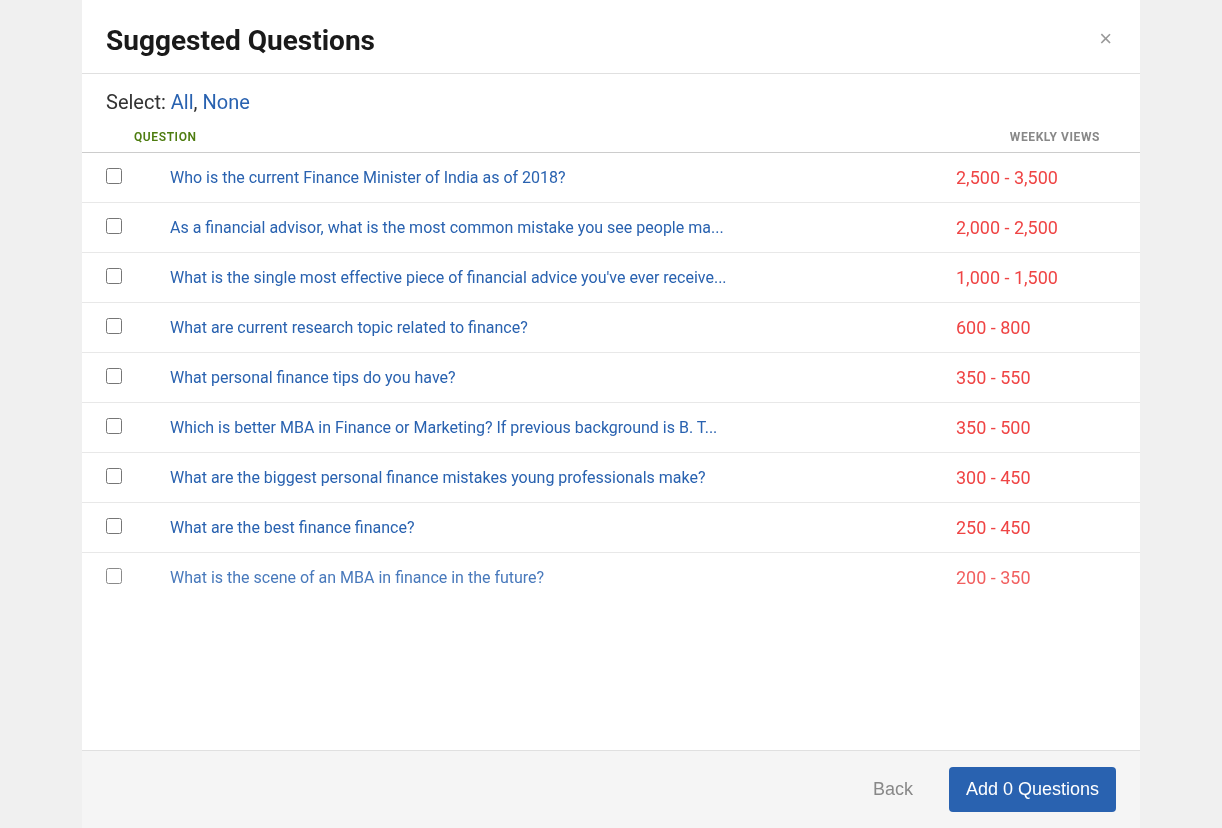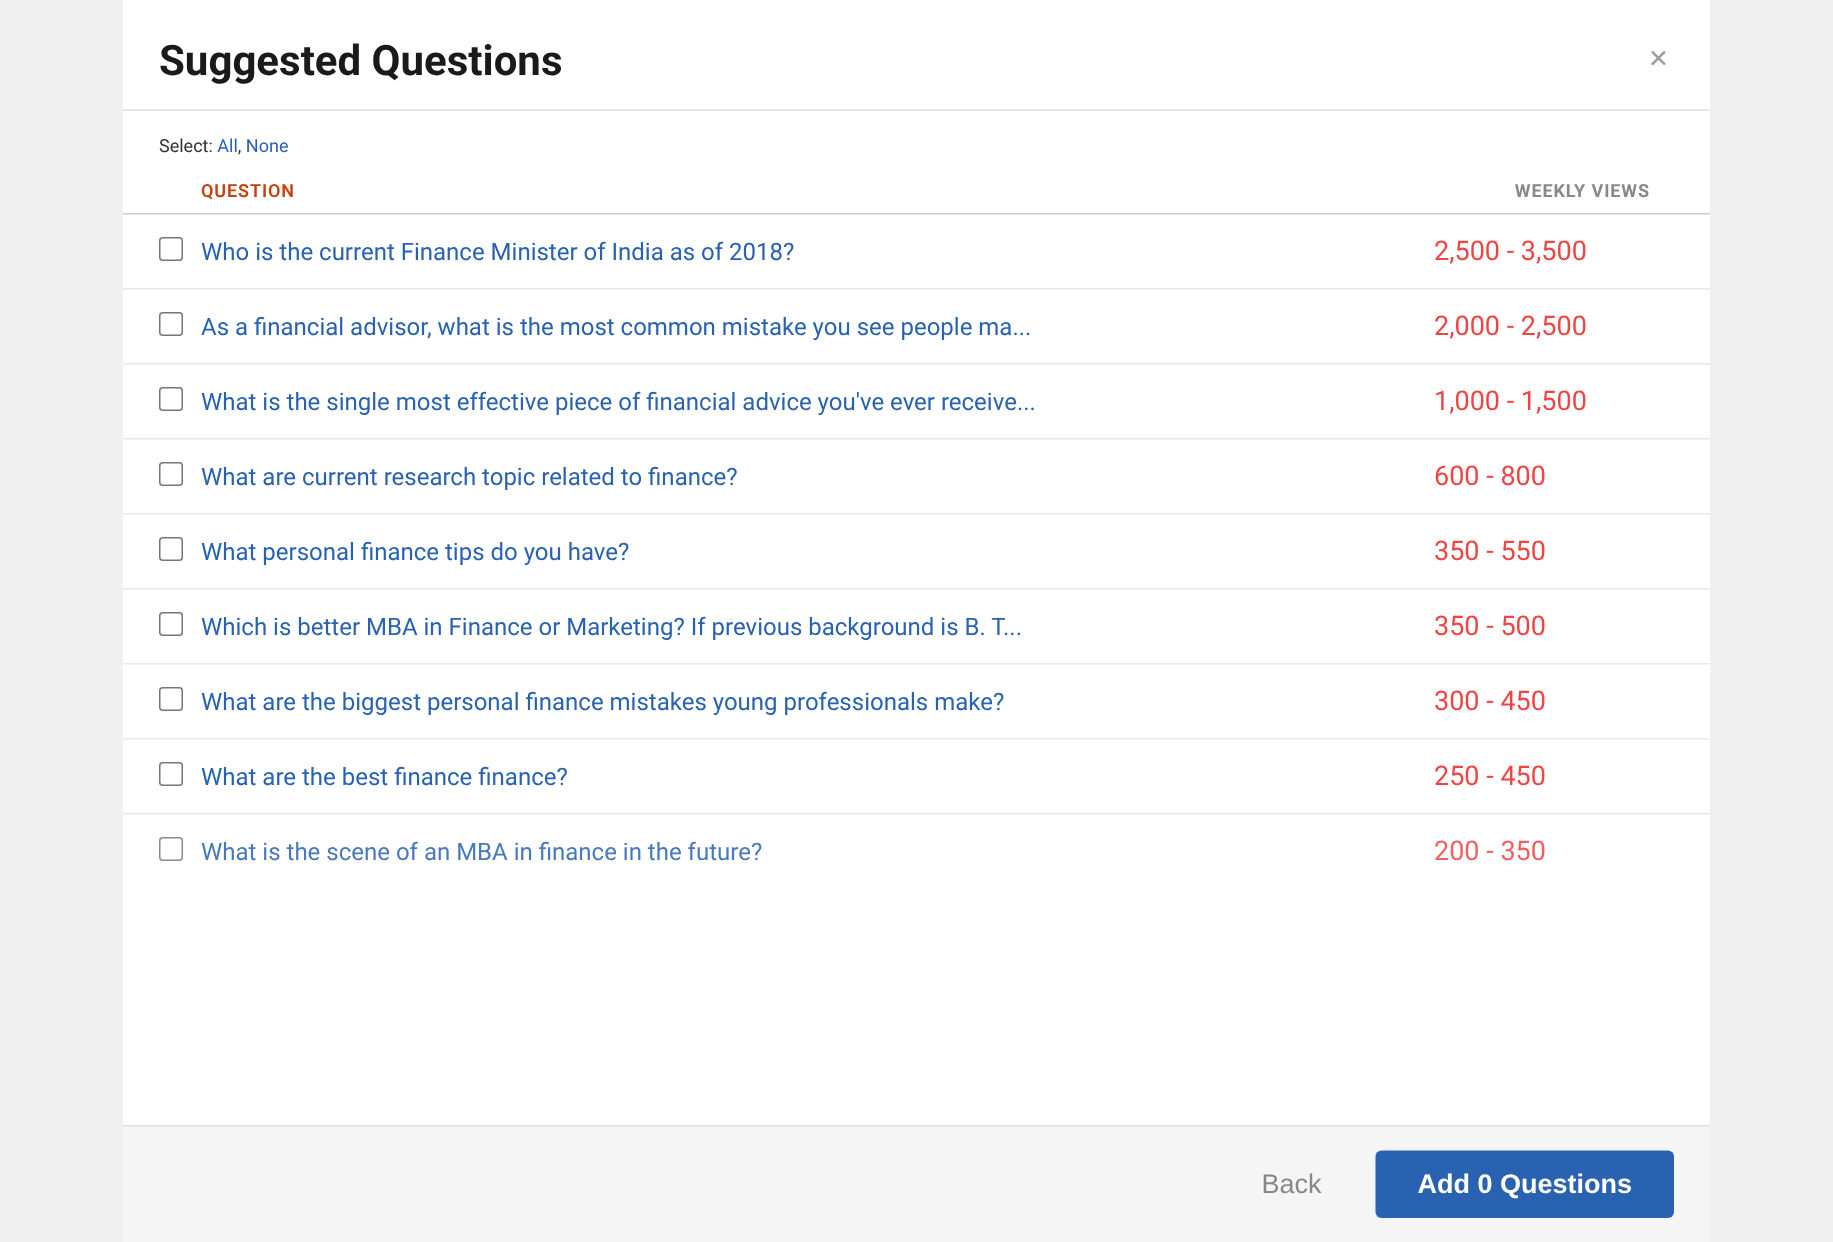--- a/index.html
+++ b/index.html
@@ -54,21 +54,21 @@
 
     .modal-body {
       flex: 1;
       overflow: hidden;
       display: flex;
       flex-direction: column;
     }
 
     .select-row {
       padding: 16px 24px 8px 24px;
-      font-size: 12px;
+      font-size: 20px;
       color: #333;
       flex-shrink: 0;
     }
 
     .select-row a {
       color: #2962b0;
       text-decoration: none;
       cursor: pointer;
     }
 
@@ -84,21 +84,21 @@
       align-items: center;
       padding: 8px 24px;
       border-bottom: 1px solid #ccc;
       flex-shrink: 0;
     }
 
     .col-question-header {
       flex: 1;
       font-size: 12px;
       font-weight: 600;
-      color: #c2410c;
+      color: #4d7c0f;
       letter-spacing: 0.05em;
       text-transform: uppercase;
       padding-left: 28px;
     }
 
     .col-views-header {
       width: 160px;
       font-size: 12px;
       font-weight: 700;
       color: #888;
@@ -111,20 +111,21 @@
     .questions-list {
       flex: 1;
       overflow-y: scroll;
     }
 
     .question-row {
       display: flex;
       align-items: center;
       padding: 14px 24px;
       border-bottom: 1px solid #e8e8e8;
+      gap: 36px;
     }
 
     .question-row:last-child {
       border-bottom: none;
     }
 
     .checkbox-wrapper {
       margin-right: 12px;
       flex-shrink: 0;
     }
@@ -172,22 +173,22 @@
       color: #888;
       cursor: pointer;
       padding: 10px 20px;
     }
 
     .add-button {
       background: #2962b0;
       color: #ffffff;
       border: none;
       font-size: 18px;
-      font-weight: 700;
-      padding: 12px 28px;
+      font-weight: 400;
+      padding: 12px 17px;
       border-radius: 4px;
       cursor: pointer;
     }
 
     
     .questions-list::-webkit-scrollbar {
       width: 8px;
     }
 
     .questions-list::-webkit-scrollbar-track {

